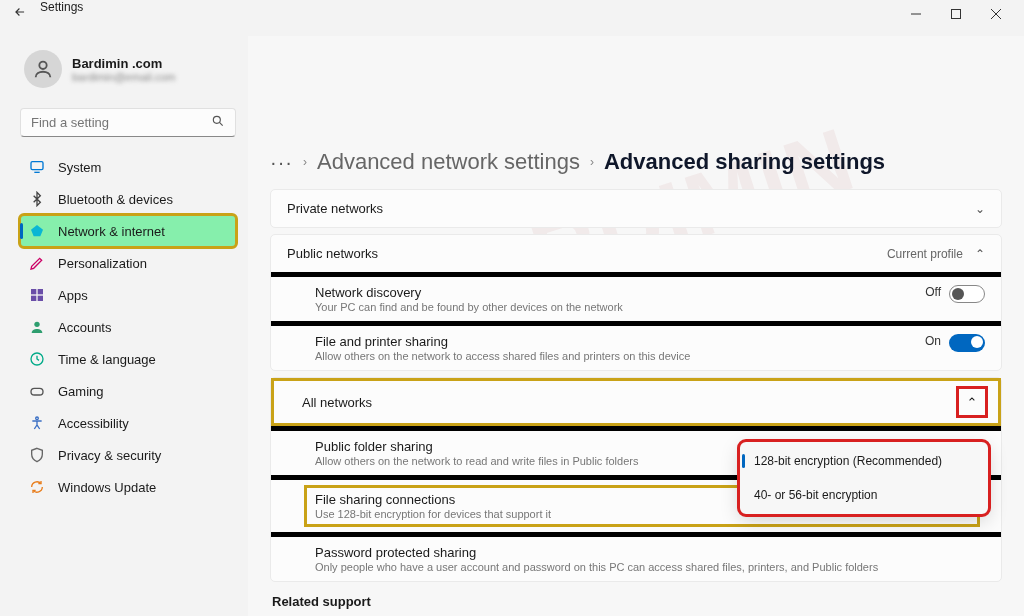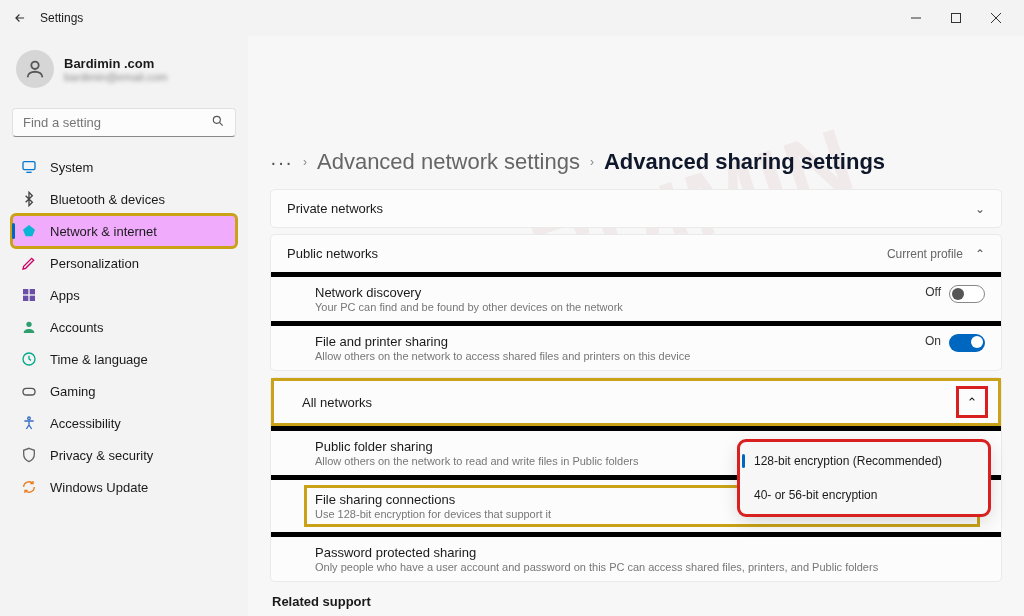--- a/index.html
+++ b/index.html
@@ -1,40 +1,40 @@
 <!DOCTYPE html>
 <html><head>
 <meta charset="utf-8">
 <style>
   * { box-sizing: border-box; margin: 0; padding: 0; }
   body { font-family: "Segoe UI", Tahoma, sans-serif; font-size: 13px; color: #1a1a1a; background: #f7f7f7; width: 1024px; height: 616px; overflow: hidden; position: relative; }
   
-  .titlebar { display: flex; align-items: center; height: 36px; padding: 0 8px; background: #f3f3f3; }
+  .titlebar { display: flex; align-items: flex-start; height: 36px; padding: 0 8px; background: #f3f3f3; }
   .titlebar .back { width: 24px; height: 24px; display: flex; align-items: center; justify-content: center; cursor: pointer; margin-right: 8px; }
   .titlebar .title { font-size: 12px; }
   .titlebar .spacer { flex: 1; }
   .titlebar .winbtn { width: 40px; height: 28px; display: flex; align-items: center; justify-content: center; cursor: pointer; }
   
   .app { display: flex; height: calc(616px - 36px); }
   
-  .sidebar { width: 248px; padding: 10px 12px 0 12px; background: #f3f3f3; }
+  .sidebar { width: 248px; padding: 10px 12px 0 20px; background: #f3f3f3; }
   .user { display: flex; align-items: center; margin-bottom: 16px; padding: 4px; }
   .avatar { width: 38px; height: 38px; border-radius: 50%; background: #d6d6d6; display: flex; align-items: center; justify-content: center; margin-right: 10px; }
   .avatar svg { width: 22px; height: 22px; stroke: #555; fill: none; stroke-width: 2; }
   .user-name { font-size: 13px; font-weight: 600; }
   .user-email { font-size: 11px; color: #888; filter: blur(2px); }
   
   .searchbox { display: flex; align-items: center; background: #fcfcfc; border: 1px solid #e0e0e0; border-bottom: 1px solid #888; border-radius: 4px; padding: 5px 10px; margin-bottom: 14px; }
   .searchbox input { border: none; outline: none; flex: 1; font-size: 13px; background: transparent; }
   .searchbox .sicon { color: #555; }
   
   .nav { list-style: none; }
   .nav li { display: flex; align-items: center; height: 32px; padding: 0 8px; border-radius: 4px; cursor: pointer; position: relative; font-size: 13px; }
   .nav li .nicon { width: 18px; height: 18px; margin-right: 12px; display: flex; align-items: center; justify-content: center; }
-  .nav li.active { background: #f0abfc; }
+  .nav li.active { background: #86efac; }
   .nav li.active::before { content: ""; position: absolute; left: 0; top: 8px; bottom: 8px; width: 3px; background: #0067c0; border-radius: 2px; }
   .nav li.highlighted { outline: 3px solid #c9a217; outline-offset: -1px; }
   
   .main { flex: 1; padding: 10px 22px; overflow-y: auto; background: #f7f7f7; position: relative; }
   .watermark { position: absolute; top: 90px; left: 120px; font-size: 90px; font-weight: 700; color: rgba(150,30,30,0.06); transform: rotate(-18deg); pointer-events: none; z-index: 0; letter-spacing: 2px; }
   .main > * { position: relative; z-index: 1; }
   
   .breadcrumb { display: flex; align-items: center; gap: 10px; margin-bottom: 14px; }
   .breadcrumb .dots { font-size: 20px; color: #555; cursor: pointer; letter-spacing: 1px; }
   .breadcrumb .sep { color: #888; font-size: 12px; }

